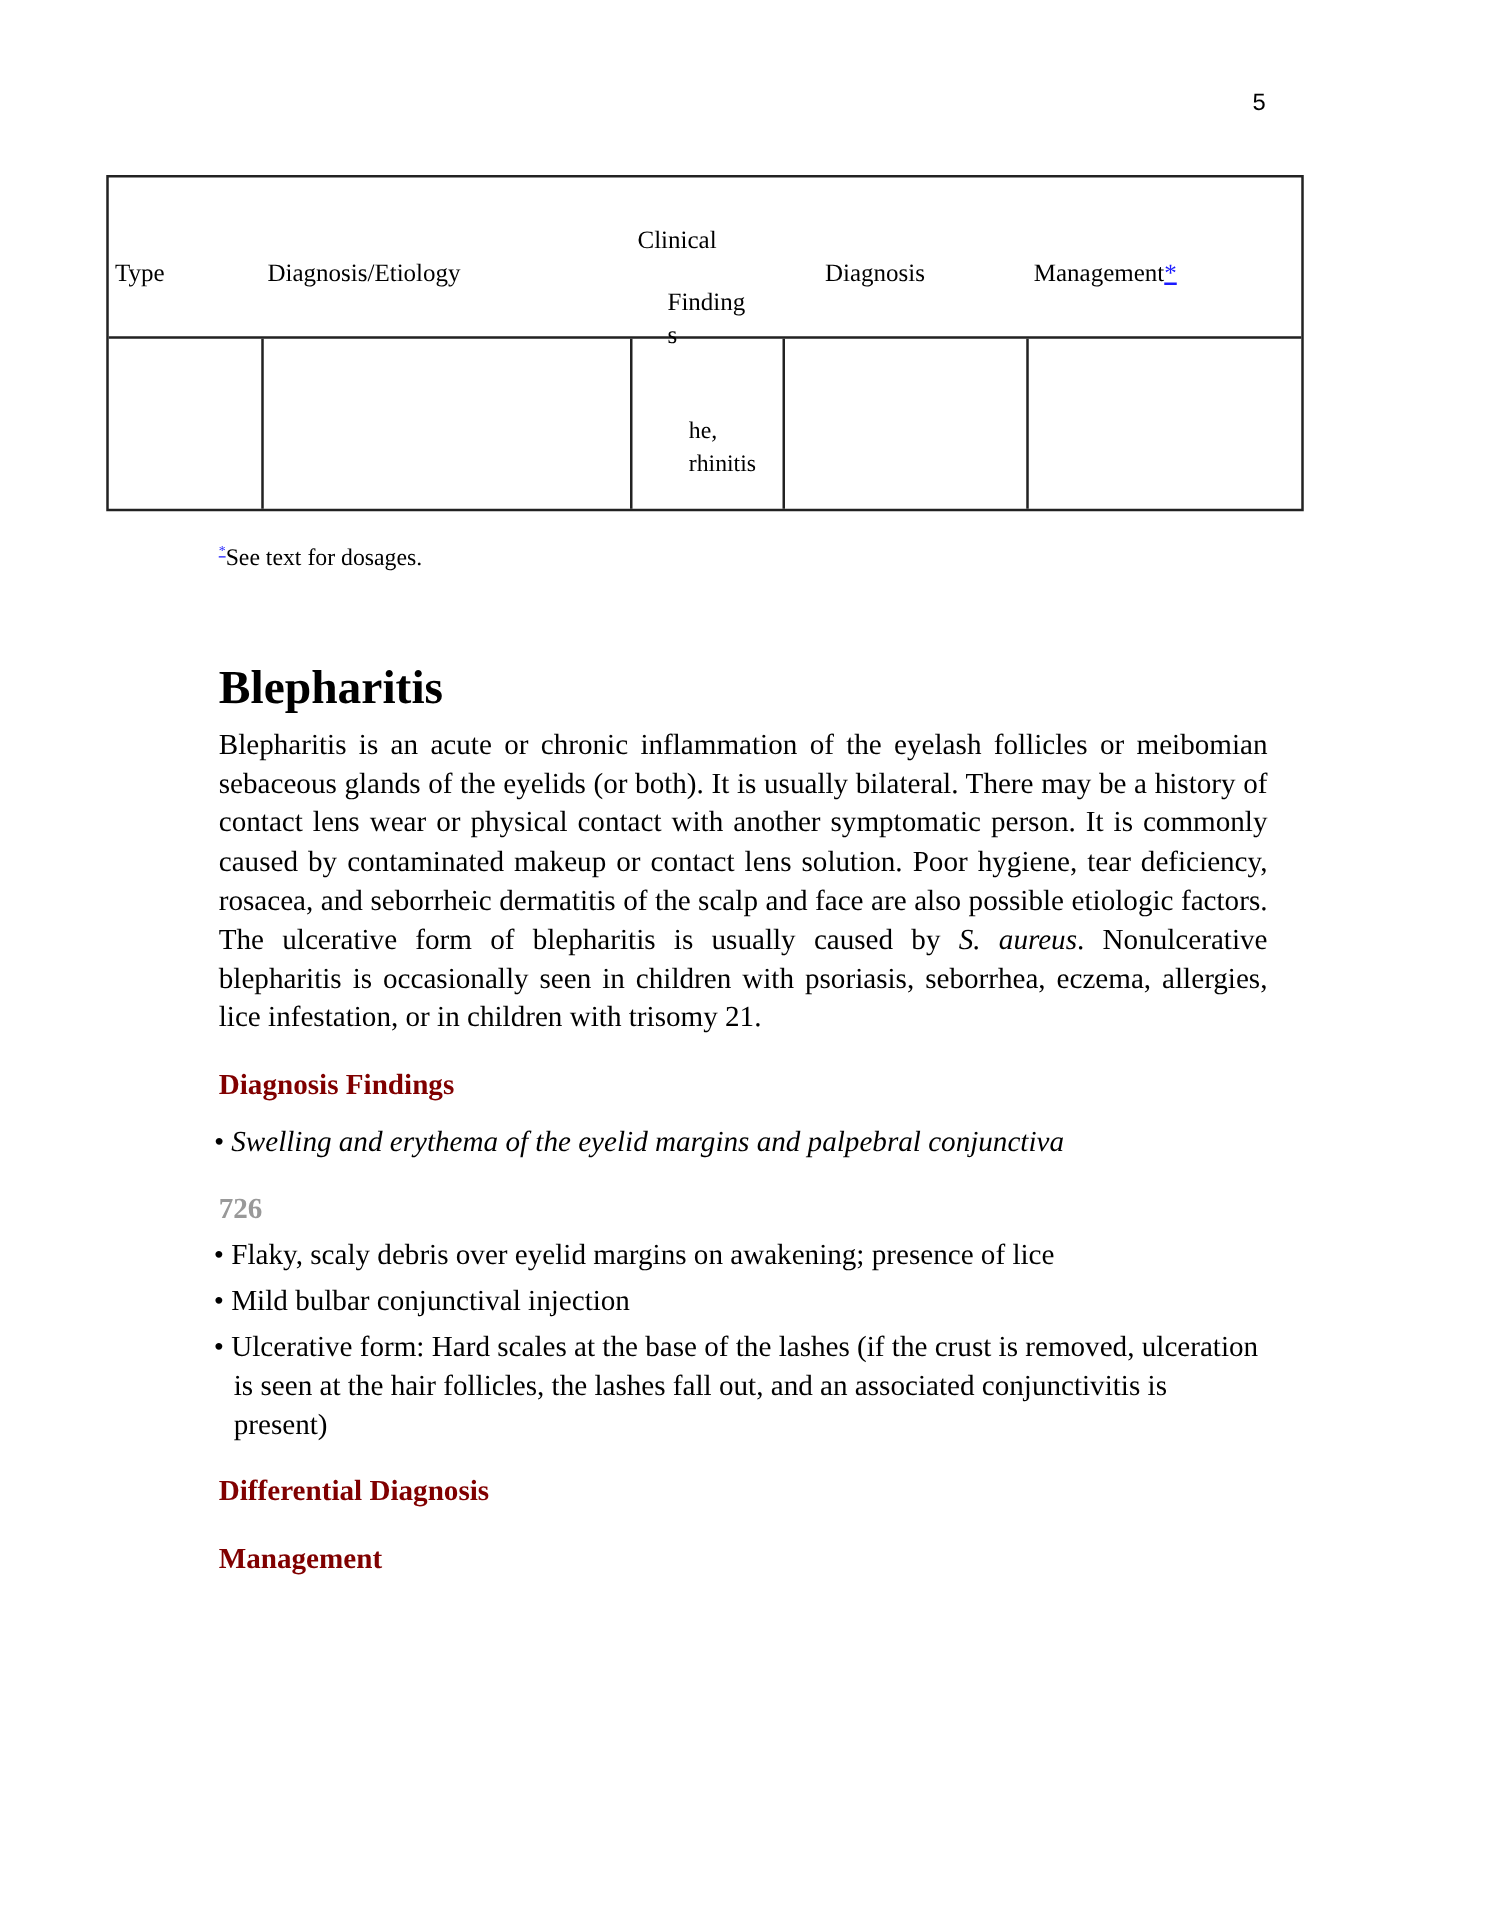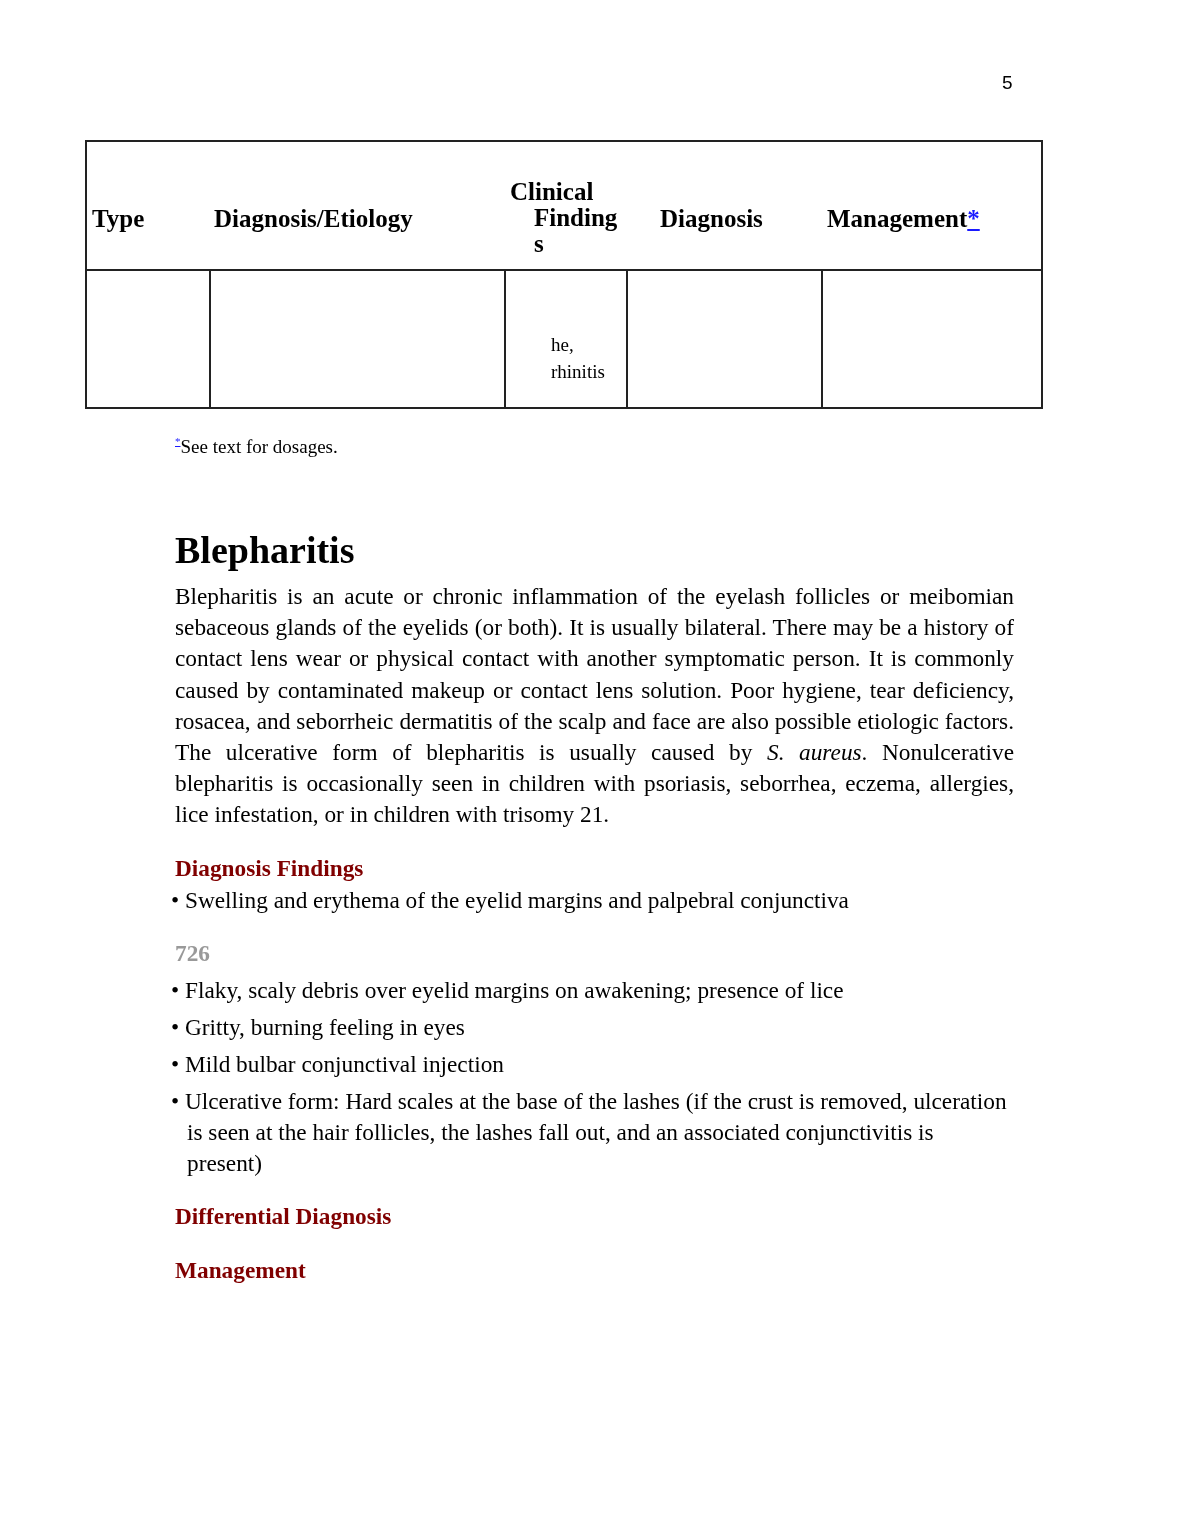--- a/index.html
+++ b/index.html
@@ -14,27 +14,27 @@
   }
   .grid-table {
     position: absolute; left: 85px; top: 140px; width: 958px; height: 269px;
     border: 2px solid #222; box-sizing: border-box;
   }
   .grid-table .header-row {
     position: absolute; left: 0; top: 0; right: 0; height: 129px;
     border-bottom: 2px solid #222; box-sizing: border-box;
   }
   .th {
-    position: absolute; font-weight: bold; font-size: 25px; line-height: 26px;
+    position: absolute; font-weight: normal; font-size: 20px; line-height: 26px;
   }
   .th-type { left: 5px; top: 64px; }
   .th-incidence { left: 127px; top: 64px; }
   .th-clinical { left: 423px; top: 37px; width: 110px; }
   .th-clinical .l1 { display: block; }
-  .th-clinical .l2 { display: block; padding-left: 24px; }
+  .th-clinical .l2 { display: block; padding-left: 24px; margin-top: 24px; }
   .th-clinical .l3 { display: block; padding-left: 24px; }
   .th-diagnosis { left: 545px; top: 64px; margin-left: 28px; }
   .th-management { left: 740px; top: 64px; }
   .th-management a { color: #1a1aff; text-decoration: underline; }
   .body-row {
     position: absolute; left: 0; top: 129px; right: 0; bottom: 0;
   }
   .vline { position: absolute; top: 0; bottom: 0; width: 0; border-left: 2px solid #222; }
   .cell-text {
     position: absolute; left: 464px; top: 60px; font-size: 19px; line-height: 27px;
@@ -55,21 +55,21 @@
   .para i { font-style: italic; }
   .subhead {
     color: #800000; font-weight: bold; font-size: 23.3px; line-height: 30px;
     margin: 0;
   }
   .sh-clinical { margin-top: 22px; }
   .bullet {
     font-size: 23.3px; line-height: 31px; margin: 6px 0 0 -4px;
     padding-left: 16px; text-indent: -16px;
   }
-  .bullet.first { margin-top: 2px; }
+  .bullet.first { margin-top: 16px; font-style: italic; }
   .pageref {
     color: #999999; font-weight: bold; font-size: 23.3px; line-height: 31px; margin-top: 22px;
   }
   .sh-diff { margin-top: 22px; }
   .plain { font-size: 23.3px; line-height: 31px; margin: 6px 0 0 0; }
   .sh-mgmt { margin-top: 24px; }
 </style>
 </head>
 <body>
 
@@ -102,20 +102,19 @@
 <div class="footnote"><sup>*</sup><span>See text for dosages.</span></div>
 
 <div class="content">
   <h1 class="section-title">Blepharitis</h1>
   <p class="para"><span>Blepharitis is an acute or chronic inflammation of the eyelash follicles or meibomian sebaceous glands of the eyelids (or both). It is usually bilateral. There may be a history of contact lens wear or physical contact with another symptomatic person. It is commonly caused by contaminated makeup or contact lens solution. Poor hygiene, tear deficiency, rosacea, and seborrheic dermatitis of the scalp and face are also possible etiologic factors. The ulcerative form of blepharitis is usually caused by </span><i>S. aureus</i><span>. Nonulcerative blepharitis is occasionally seen in children with psoriasis, seborrhea, eczema, allergies, lice infestation, or in children with trisomy 21.</span></p>
 
   <h2 class="subhead sh-clinical">Diagnosis Findings</h2>
   <div class="bullet first">• Swelling and erythema of the eyelid margins and palpebral conjunctiva</div>
   <div class="pageref">726</div>
   <div class="bullet">• Flaky, scaly debris over eyelid margins on awakening; presence of lice</div>
-  <div class="bullet">• Gritty, burning feeling in eyes</div>
   <div class="bullet">• Mild bulbar conjunctival injection</div>
   <div class="bullet">• Ulcerative form: Hard scales at the base of the lashes (if the crust is removed, ulceration is seen at the hair follicles, the lashes fall out, and an associated conjunctivitis is present)</div>
 
   <h2 class="subhead sh-diff">Differential Diagnosis</h2>
 
   <h2 class="subhead sh-mgmt">Management</h2>
 </div>
 
 </body></html>

